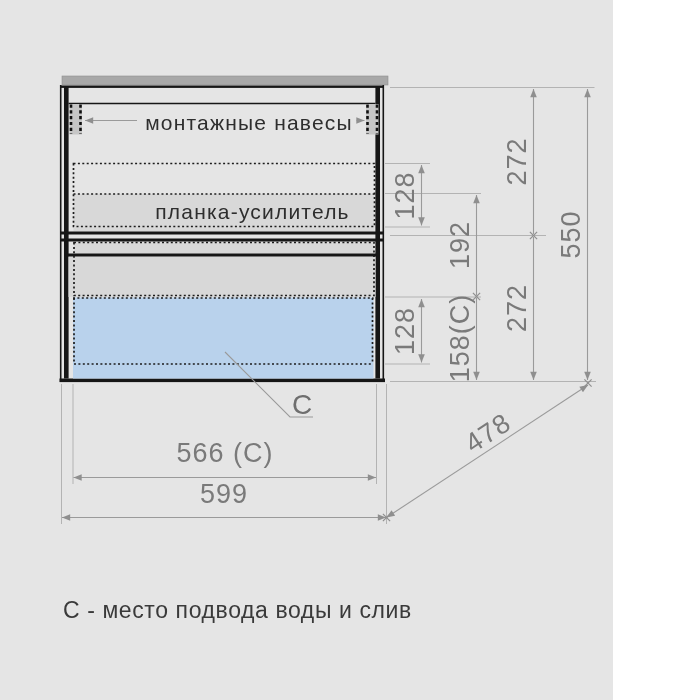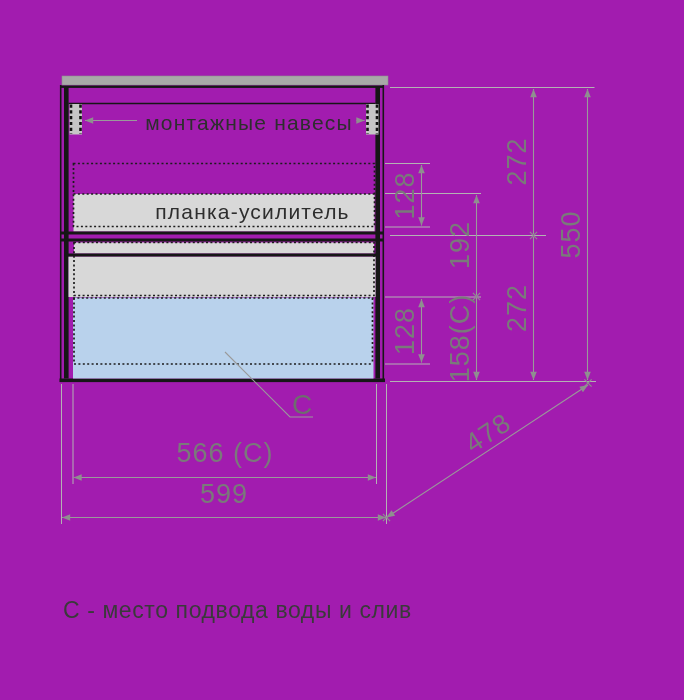--- a/index.html
+++ b/index.html
@@ -2,23 +2,23 @@
 <html><head>
 <meta charset="utf-8">
 <style>
   html, body {
     margin: 0;
     padding: 0;
     background: #ffffff;
   }
   .stage {
     position: relative;
-    width: 684px;
+    width: 613px;
     height: 700px;
-    background: #a21caf;
+    background: #e5e5e5;
     overflow: hidden;
   }
   svg { display: block; }
   text {
     font-family: "Liberation Sans", "DejaVu Sans", sans-serif;
   }
   .dim-text {
     font-size: 27px;
     fill: #7a7a7a;
     letter-spacing: 1px;

